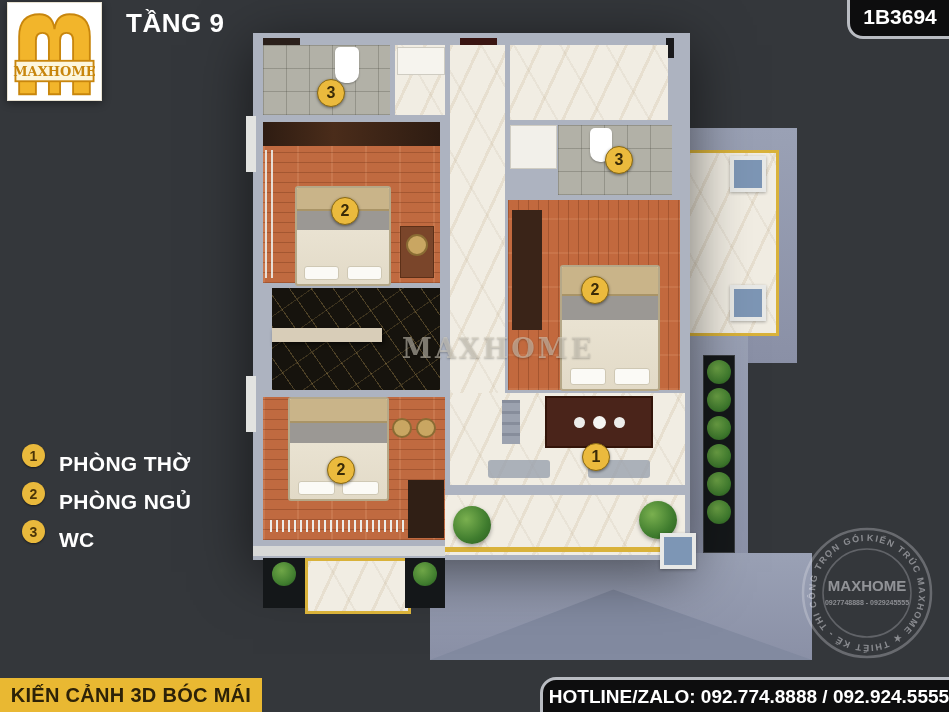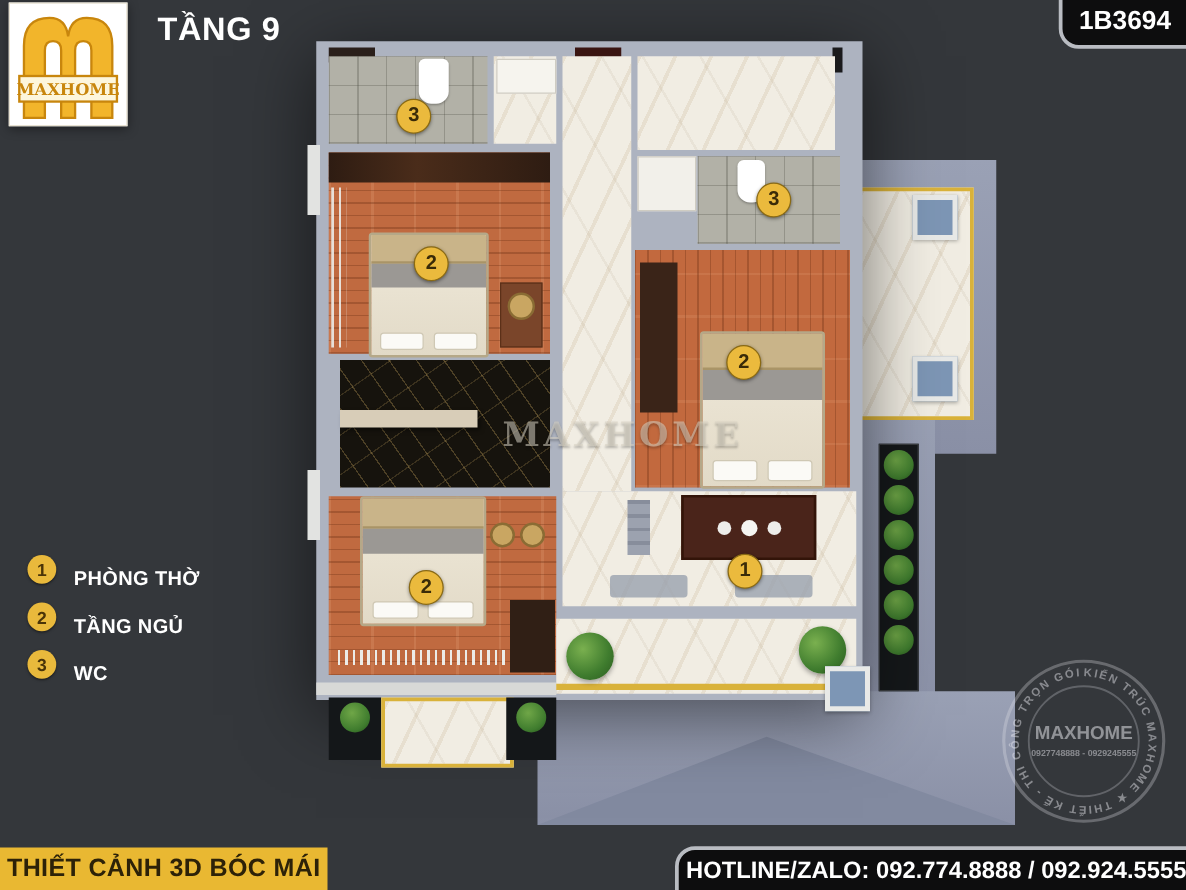--- a/index.html
+++ b/index.html
@@ -11,21 +11,21 @@
   .floor-label{left:126px;top:8px;color:#fff;font-size:26px;font-weight:bold;letter-spacing:.5px;z-index:20;}
   .code-box{right:-4px;top:-5px;width:100px;height:38px;background:#0D0D0E;border:3px solid #B9BCC2;
     border-bottom-left-radius:16px;color:#fff;font-size:21px;font-weight:bold;
     display:flex;align-items:center;justify-content:center;z-index:20;}
   
   .legend{left:22px;top:444px;display:flex;flex-direction:column;gap:15px;z-index:20;}
   .legend-row{display:flex;align-items:center;gap:14px;height:23px;}
   .lg-circle{width:23px;height:23px;border-radius:50%;background:#E9B93C;color:#4a3408;
     font-size:14px;font-weight:bold;display:flex;align-items:center;justify-content:center;
     box-shadow:0 1px 2px rgba(0,0,0,.5);}
-  .lg-label{color:#fff;font-size:16px;font-weight:bold;letter-spacing:.3px;margin-top:16px;}
+  .lg-label{color:#fff;font-size:21px;font-weight:bold;letter-spacing:.3px;margin-top:16px;}
   
   .view-box{left:0;bottom:0;width:262px;height:34px;background:#E9B832;color:#2d2208;
     font-size:20px;font-weight:bold;display:flex;align-items:center;justify-content:center;
     letter-spacing:.3px;z-index:20;}
   .hotline-box{left:540px;bottom:-5px;width:412px;height:34px;background:#0D0D0E;border:3px solid #B9BCC2;
     border-top-left-radius:16px;color:#fff;font-size:19px;font-weight:bold;
     display:flex;align-items:center;justify-content:center;z-index:20;}
   
   #plan{left:250px;top:28px;width:565px;height:632px;z-index:3;}
   .wallbody{left:3px;top:5px;width:437px;height:527px;background:#ADB3C0;
@@ -191,35 +191,35 @@
 
 <div class="abs watermark">MAXHOME</div>
 
 <div class="abs legend">
   <div class="legend-row">
     <span class="lg-circle">1</span>
     <span class="lg-label">PHÒNG THỜ</span>
   </div>
   <div class="legend-row">
     <span class="lg-circle">2</span>
-    <span class="lg-label">TẦNG NGỦ</span>
+    <span class="lg-label">PHÒNG NGỦ</span>
   </div>
   <div class="legend-row">
     <span class="lg-circle">3</span>
     <span class="lg-label">WC</span>
   </div>
 </div>
 
 <svg class="abs stamp" viewBox="0 0 150 150">
   <defs>
     <path id="ringPath" d="M75,23 a52,52 0 1,1 -0.01,0" fill="none"></path>
   </defs>
   <circle cx="75" cy="75" r="64" fill="none" stroke="rgba(230,230,235,0.35)" stroke-width="2.5"></circle>
   <circle cx="75" cy="75" r="44" fill="none" stroke="rgba(230,230,235,0.30)" stroke-width="1.5"></circle>
   <text font-size="9" font-weight="bold" fill="rgba(235,235,240,0.55)" letter-spacing="1.5">
     <textPath href="#ringPath">KIẾN TRÚC MAXHOME ★ THIẾT KẾ - THI CÔNG TRỌN GÓI ★</textPath>
   </text>
   <text x="75" y="73" text-anchor="middle" font-size="15" font-weight="bold" fill="rgba(235,235,240,0.6)">MAXHOME</text>
   <text x="75" y="87" text-anchor="middle" font-size="7" font-weight="bold" fill="rgba(235,235,240,0.55)">0927748888 - 0929245555</text>
 </svg>
 
-<div class="abs view-box">THIẾT CẢNH 3D BÓC MÁI</div>
+<div class="abs view-box">KIẾN CẢNH 3D BÓC MÁI</div>
 <div class="abs hotline-box">HOTLINE/ZALO: 092.774.8888 / 092.924.5555</div>
 
 </body></html>

